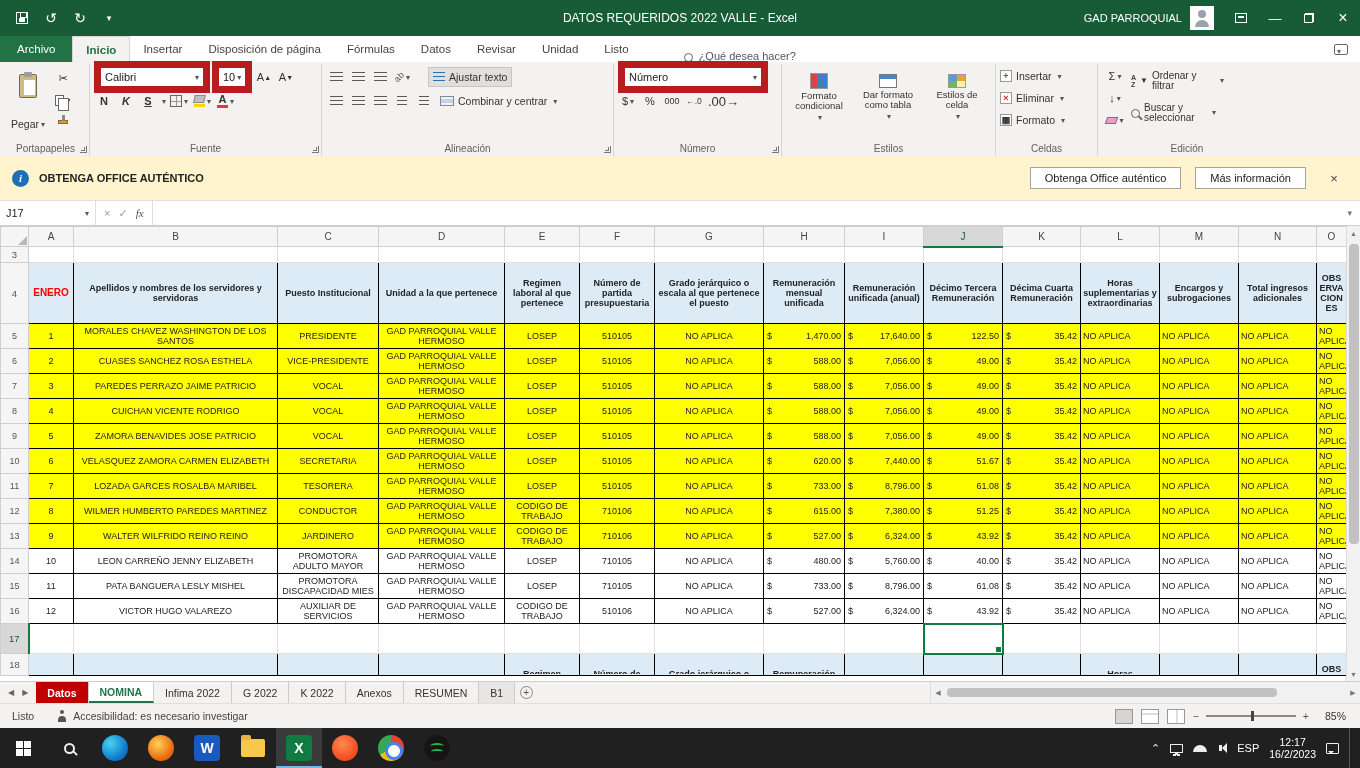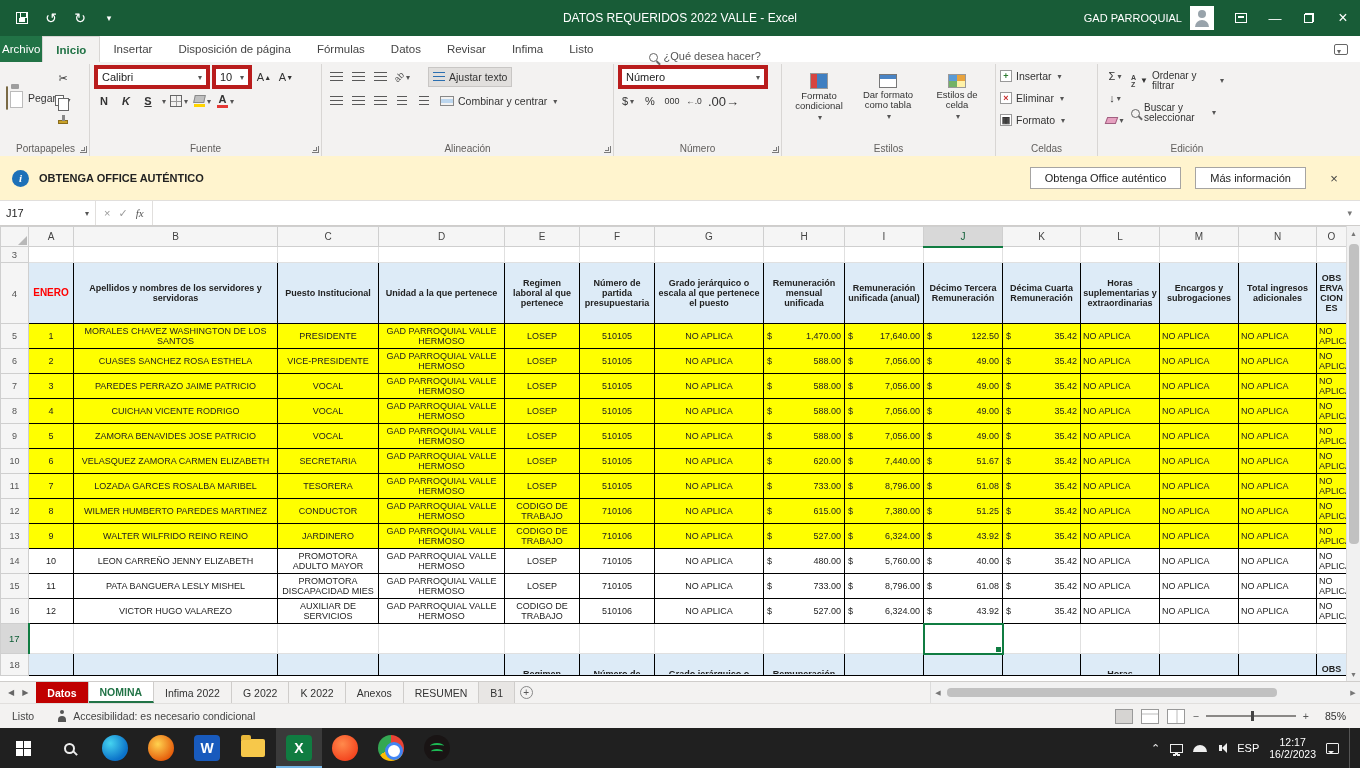--- a/index.html
+++ b/index.html
@@ -24,50 +24,50 @@
 .winbtn{width:34px;height:36px;display:flex;align-items:center;justify-content:center;font-size:13px}
 .ic-ribopt{width:12px;height:10px;border:1px solid #fff;position:relative}
 .ic-ribopt::after{content:"";position:absolute;top:2px;left:2px;right:2px;height:2px;background:#fff}
 .ic-restore{position:relative;width:10px;height:10px;display:inline-block}
 .ic-restore::before{content:"";position:absolute;top:0;right:0;width:7px;height:7px;border:1px solid #fff}
 .ic-restore::after{content:"";position:absolute;bottom:0;left:0;width:7px;height:7px;border:1px solid #fff;background:#185c37}
 
 
 .tabrow{flex:0 0 26px;background:#fff;display:flex;align-items:stretch}
 .mtab{padding:0 13px;display:flex;align-items:center;font-size:11.5px;color:#444}
-.mtab.file{background:#217346;color:#fff;padding:0 2px}
+.mtab.file{background:#217346;color:#fff;padding:0 17px}
 .mtab.active{background:#f3f2f1;color:#217346;font-weight:bold;border:1px solid #d8d6d4;border-bottom:none}
 .tellme{display:flex;align-items:flex-end;gap:6px;margin-left:42px;color:#555}
 .ic-mag{width:9px;height:9px;border:1.5px solid #666;border-radius:50%;position:relative;display:inline-block}
 .ic-mag::after{content:"";position:absolute;width:5px;height:1.5px;background:#666;transform:rotate(45deg);right:-4px;bottom:-2px}
 .tr-right{margin-left:auto;display:flex;align-items:center;padding-right:12px}
 .ic-bubble{width:14px;height:11px;border:1px solid #666;border-radius:2px;position:relative;display:inline-block}
 .ic-bubble::after{content:"";position:absolute;left:2px;bottom:-4px;border:4px solid transparent;border-top-color:#666;border-left-width:2px;border-right-width:2px}
 
 
 .ribbon{flex:0 0 94px;background:#f3f2f1;display:flex;padding:2px 2px 0 2px}
 .rg{position:relative;display:flex;flex-direction:column;border-right:1px solid #d8d6d4;padding:2px 4px 0 4px}
 .rbody{flex:1;display:flex;align-items:flex-start;gap:3px}
 .rcol{display:flex;flex-direction:column;gap:2px}
 .rrow{height:22px;display:flex;align-items:center;gap:2px}
 .rlab{height:16px;display:flex;align-items:center;justify-content:center;color:#605e5c;font-size:10px}
 .dlg{position:absolute;right:2px;bottom:3px;width:7px;height:7px;border-right:1px solid #7a7a7a;border-bottom:1px solid #7a7a7a}
 .dlg::before{content:"";position:absolute;right:1px;bottom:1px;width:3px;height:3px;border-right:1px solid #7a7a7a;border-bottom:1px solid #7a7a7a}
 .dd{font-size:8px;color:#555;margin-left:2px}
 .sb{min-width:20px;height:20px;display:flex;align-items:center;justify-content:center;font-size:11px;color:#333;padding:0 2px}
-.bigv{width:44px;height:64px;display:flex;align-items:center;justify-content:space-between;gap:20px}
+.bigv{width:44px;height:64px;display:flex;flex-direction:column;align-items:center;justify-content:flex-end;gap:20px}
 .blbl{font-size:10.5px;color:#333;display:flex;align-items:center}
 .ic-clip{position:relative;width:18px;height:24px;background:#cdb98a;border:1px solid #7a6a45;border-radius:2px;display:inline-block}
 .ic-clip::before{content:"";position:absolute;top:-3px;left:4px;width:8px;height:5px;background:#9e9e9e;border-radius:1px}
 .ic-clip::after{content:"";position:absolute;top:4px;left:3px;width:11px;height:15px;background:#fff;border:1px solid #bbb}
 .ic-copy{width:9px;height:11px;border:1px solid #666;background:#fff;position:relative;display:inline-block}
 .ic-copy::after{content:"";position:absolute;top:2px;left:2px;width:9px;height:11px;border:1px solid #666;background:#fff}
 .ic-brush{width:10px;height:4px;background:#c9a227;border:1px solid #8a6d1d;position:relative;display:inline-block}
 .ic-brush::after{content:"";position:absolute;left:3px;top:-6px;width:3px;height:6px;background:#888}
-.combo{height:24px;background:#fff;border:4px solid #b91c1c;display:flex;align-items:center;justify-content:space-between;padding:0 4px;font-size:11px}
+.combo{height:32px;background:#fff;border:7px solid #b91c1c;display:flex;align-items:center;justify-content:space-between;padding:0 4px;font-size:11px}
 .bold-b{font-weight:bold}.ital-k{font-style:italic;font-weight:bold}.und-s{text-decoration:underline;font-weight:bold}
 .ic-borders{width:12px;height:12px;border:1px solid #666;display:inline-block;background:
  linear-gradient(#999,#999) center/100% 1px no-repeat,linear-gradient(#999,#999) center/1px 100% no-repeat}
 .colbar{display:inline-flex;flex-direction:column;align-items:center;line-height:9px}
 .colbar .bar{width:11px;height:3px;margin-top:1px}
 .ic-fillb{width:11px;height:8px;background:#bfbfbf;border:1px solid #8a8a8a;display:inline-block;transform:skewX(-12deg)}
 .al{width:13px;height:11px;display:inline-block;background:repeating-linear-gradient(to bottom,#595959 0 1.5px,transparent 1.5px 4px)}
 .al.short{background:
  repeating-linear-gradient(to bottom,#595959 0 1.5px,transparent 1.5px 4px) left/100% 100% no-repeat}
 .ic-orient{font-size:9px;color:#555;transform:rotate(-45deg);display:inline-block}
@@ -231,21 +231,21 @@
   </div>
 
   <div class="tabrow">
     <div class="mtab file">Archivo</div>
     <div class="mtab active">Inicio</div>
     <div class="mtab">Insertar</div>
     <div class="mtab">Disposición de página</div>
     <div class="mtab">Fórmulas</div>
     <div class="mtab">Datos</div>
     <div class="mtab">Revisar</div>
-    <div class="mtab">Infima</div>
+    <div class="mtab">Unidad</div>
     <div class="mtab">Listo</div>
     <div class="tellme">
       <span class="ic-mag"></span>
       <span>¿Qué desea hacer?</span>
     </div>
     <div class="tr-right">
         <span class="ic-bubble"></span>
       </div>
   </div>
 
@@ -1149,21 +1149,21 @@
       <span class="hs-arrow">◀</span>
       <span class="hs-thumb"></span>
       <span class="hs-arrow" style="margin-left:auto">▶</span>
     </div>
   </div>
 
   <div class="statusbar">
     <span class="sb-mode">Listo</span>
     <span class="sb-acc">
       <span class="ic-acc"></span>
-      <span>Accesibilidad: es necesario condicional</span>
+      <span>Accesibilidad: es necesario investigar</span>
     </span>
     <div class="sb-right">
       <span class="vb active"></span>
       <span class="vb pl"></span>
       <span class="vb pb"></span>
       <div class="zoomer">
         <span>−</span>
         <span class="ztrack">
             <span class="zthumb"></span>
           </span>

